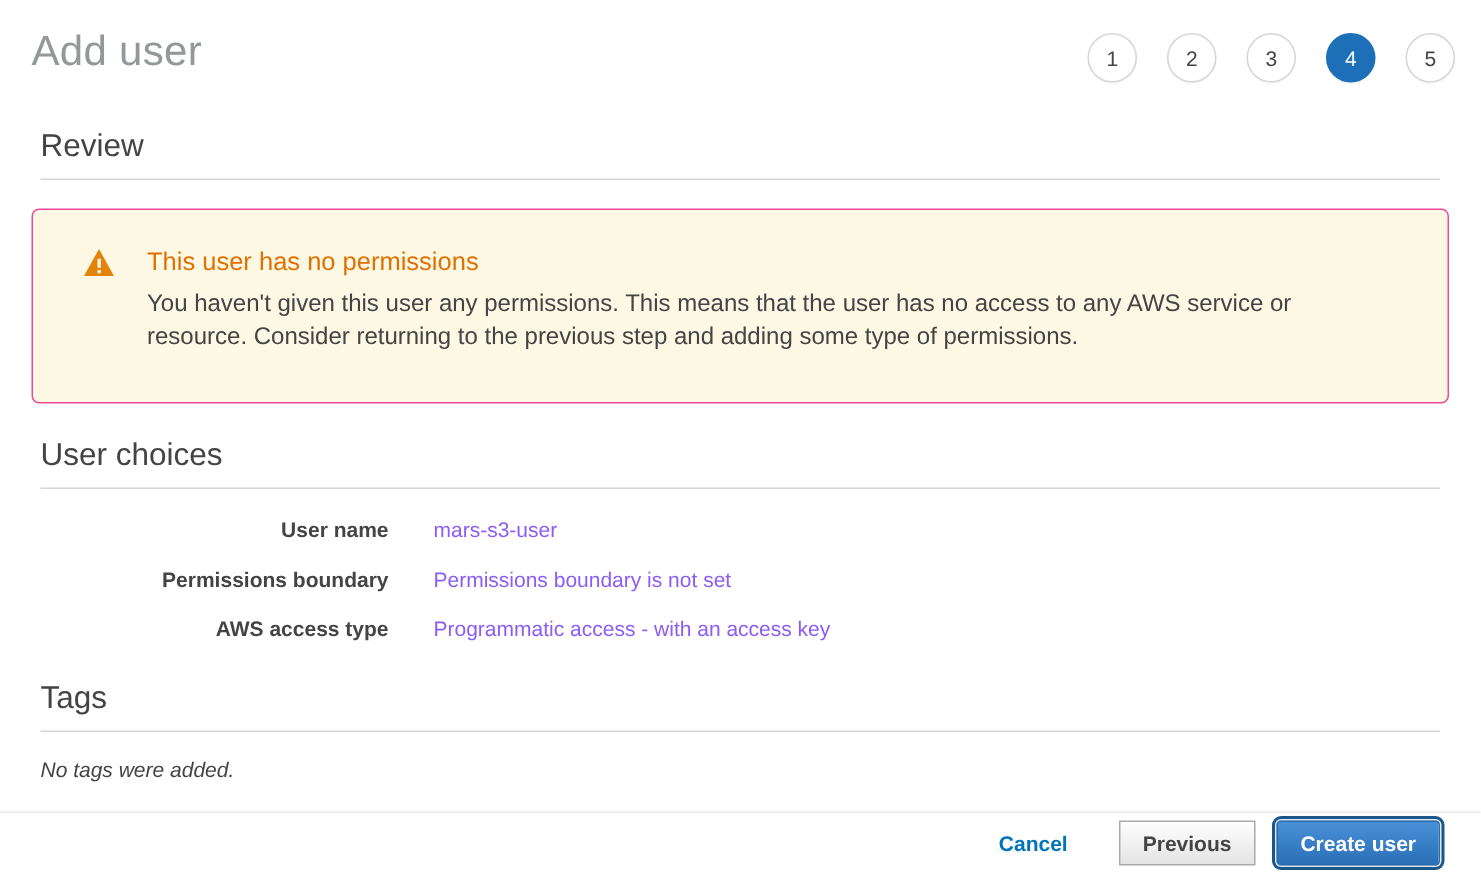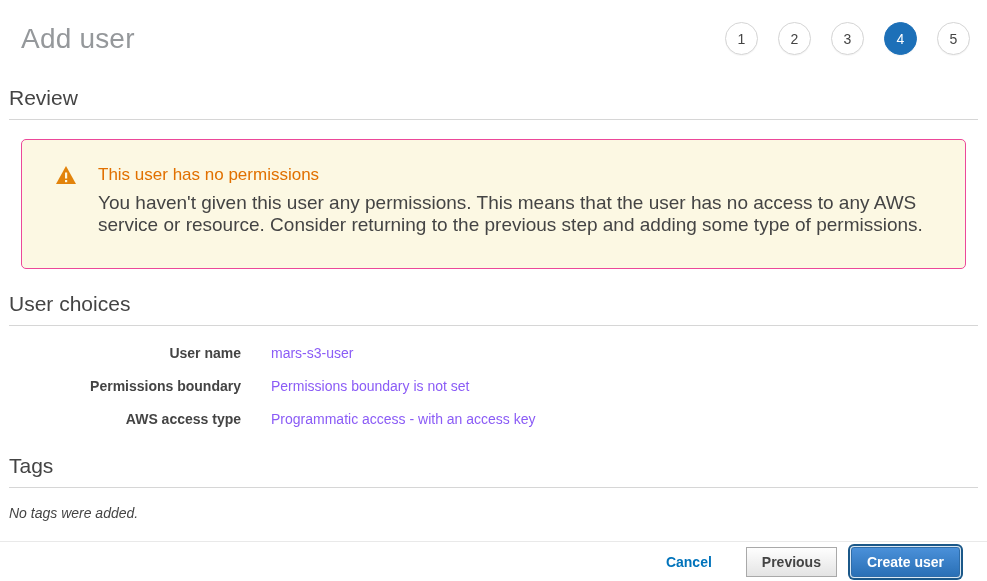--- a/index.html
+++ b/index.html
@@ -5,47 +5,47 @@
   * { margin:0; padding:0; box-sizing:border-box; }
   html,body { background:#fff; }
   body {
     width:987px; height:581px;
     font-family:"Liberation Sans", sans-serif;
     color:#444; position:relative; overflow:hidden;
   }
   .page { width:987px; height:581px; position:relative; background:#fff; }
 
   
-  .header { display:flex; justify-content:space-between; align-items:flex-end; padding:12px 17px 0 21px; }
+  .header { display:flex; justify-content:space-between; align-items:center; padding:12px 17px 0 21px; }
   .page-title { font-size:28px; font-weight:400; color:#95989b; letter-spacing:0.2px; }
   .steps { display:flex; gap:20px; margin-top:10px; }
   .step-circle {
     width:33px; height:33px; border-radius:50%;
     border:1px solid #d5d5d5; background:#fff; color:#444;
     display:flex; align-items:center; justify-content:center;
     font-size:14px; box-shadow:0 1px 1px rgba(0,0,0,0.04);
   }
   .step-circle.active { background:#1d70b8; border-color:#1d70b8; color:#fff; }
 
   
-  .content { padding:0 9px; }
+  .content { padding:0 27px; }
   .section-heading { font-size:21px; font-weight:400; color:#444; }
   .rule { border:none; border-top:1px solid #d6d6d6; margin-top:9px; }
   .review-section { margin-top:31px; }
   .review-desc { font-size:13.5px; color:#444; margin-top:11px; }
 
   
   .warning-box {
     margin:19px 21px 0; border:1px solid #ec4899; background:#fcf8e3;
     border-radius:5px; display:flex; align-items:flex-start;
     padding:25px 40px 32px 34px; min-height:124px;
   }
   .warning-icon { width:20px; height:18px; margin-right:22px; margin-top:1px; flex:none; }
   .warning-title { color:#e17000; font-size:17px; font-weight:400; }
-  .warning-body { font-size:19px; color:#444; line-height:22px; margin-top:7px; max-width:860px; }
+  .warning-body { font-size:16px; color:#444; line-height:22px; margin-top:7px; max-width:860px; }
 
   .details-section { margin-top:23px; }
   .detail-rows { margin-top:19px; }
   .detail-row { display:flex; align-items:baseline; margin-bottom:17px; font-size:14px; }
   .detail-label { width:232px; text-align:right; font-weight:bold; color:#444; flex:none; }
   .detail-value { margin-left:30px; color:#8b5cf6; }
 
   .tags-section { margin-top:27px; }
   .tags-empty { font-size:14px; font-style:italic; color:#444; margin-top:17px; }
 

